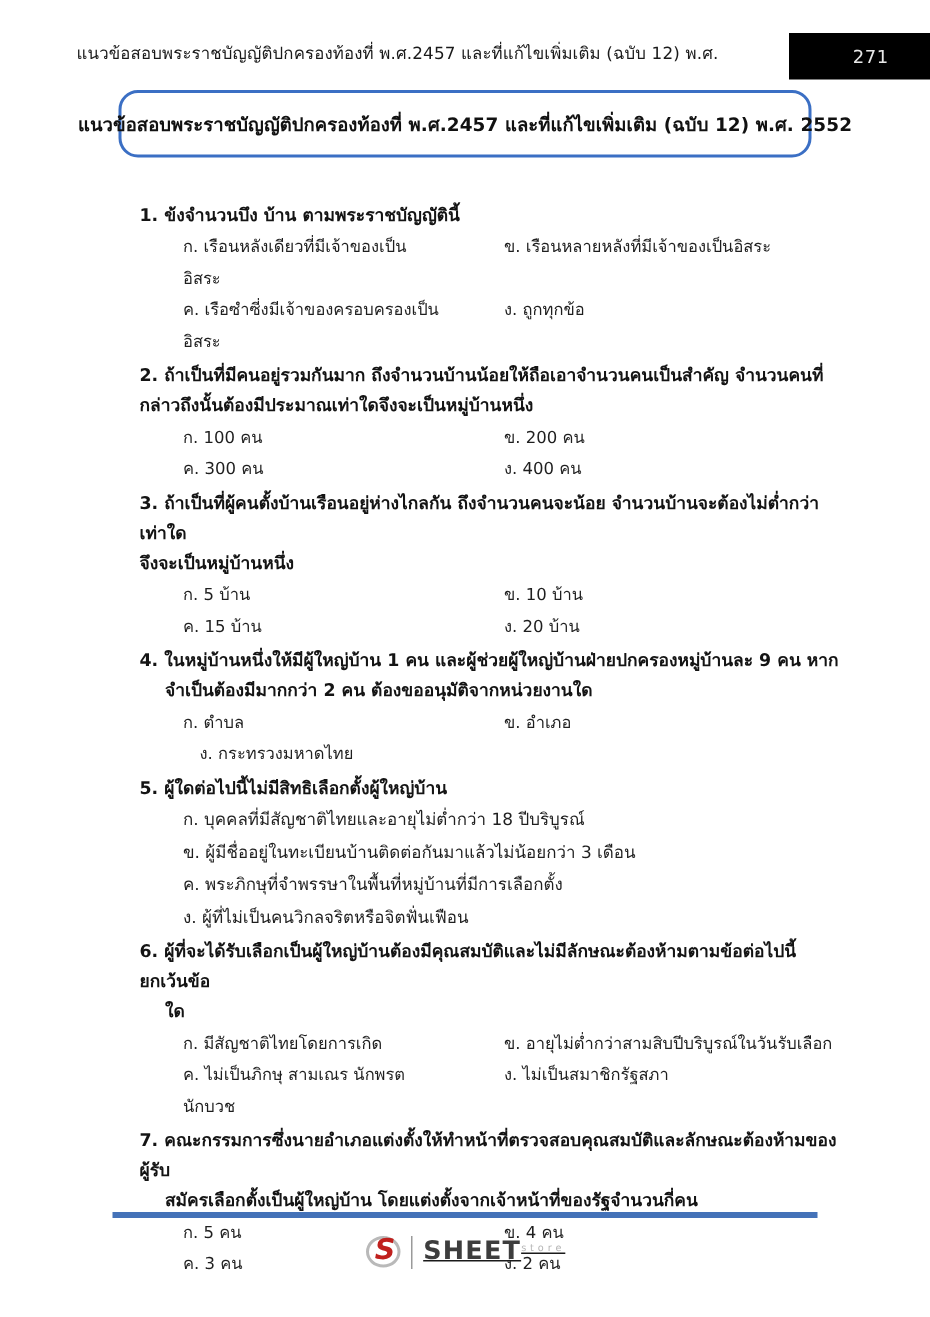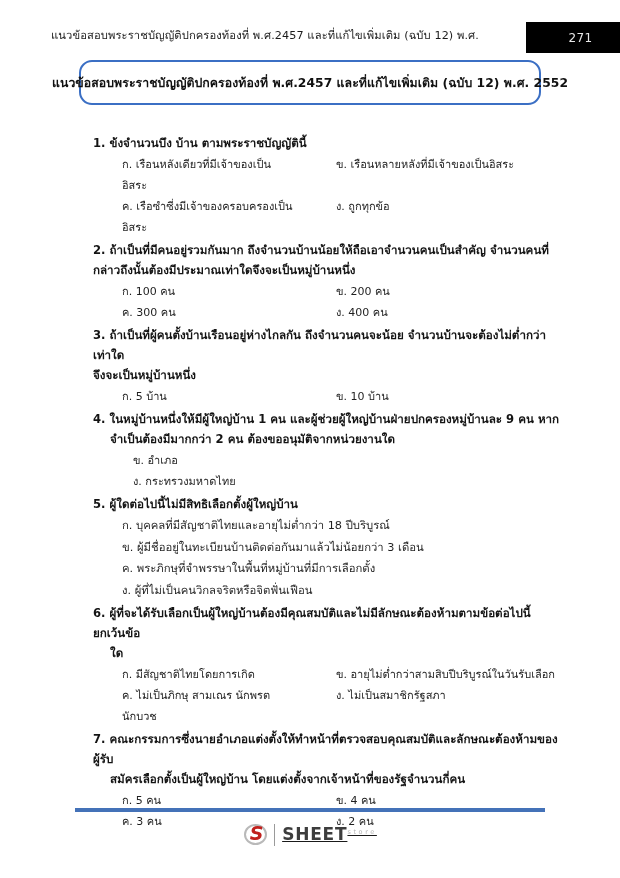--- a/index.html
+++ b/index.html
@@ -251,26 +251,31 @@
         </div>
       </div>
     </div>
     <div class="question">
       <div class="q-stem"><span class="q-num">3.</span> <span>ถ้าเป็นที่ผู้คนตั้งบ้านเรือนอยู่ห่างไกลกัน ถึงจำนวนคนจะน้อย จำนวนบ้านจะต้องไม่ต่ำกว่าเท่าใด</span><span class="stem-wrap-flush">จึงจะเป็นหมู่บ้านหนึ่ง</span></div>
       <div class="options">
         <div class="opt-row">
           <div class="opt opt-left">ก. 5 บ้าน</div>
           <div class="opt opt-right">ข.  10 บ้าน</div>
         </div>
+        <div class="opt-row">
+          <div class="opt opt-left">ค. 15 บ้าน</div>
+          <div class="opt opt-right">ง.  20 บ้าน</div>
+        </div>
       </div>
     </div>
     <div class="question">
       <div class="q-stem"><span class="q-num">4.</span> <span>ในหมู่บ้านหนึ่งให้มีผู้ใหญ่บ้าน 1 คน และผู้ช่วยผู้ใหญ่บ้านฝ่ายปกครองหมู่บ้านละ 9 คน หาก</span><span class="stem-wrap-indent">จำเป็นต้องมีมากกว่า 2 คน ต้องขออนุมัติจากหน่วยงานใด</span></div>
       <div class="options">
         <div class="opt-row">
+          <div class="opt opt-left">ก. ตำบล</div>
           <div class="opt opt-right">ข.  อำเภอ</div>
         </div>
         <div class="opt-row">
           <div class="opt opt-right">ง.  กระทรวงมหาดไทย</div>
         </div>
       </div>
     </div>
     <div class="question">
       <div class="q-stem"><span class="q-num">5.</span> <span>ผู้ใดต่อไปนี้ไม่มีสิทธิเลือกตั้งผู้ใหญ่บ้าน</span></div>
       <div class="options">

